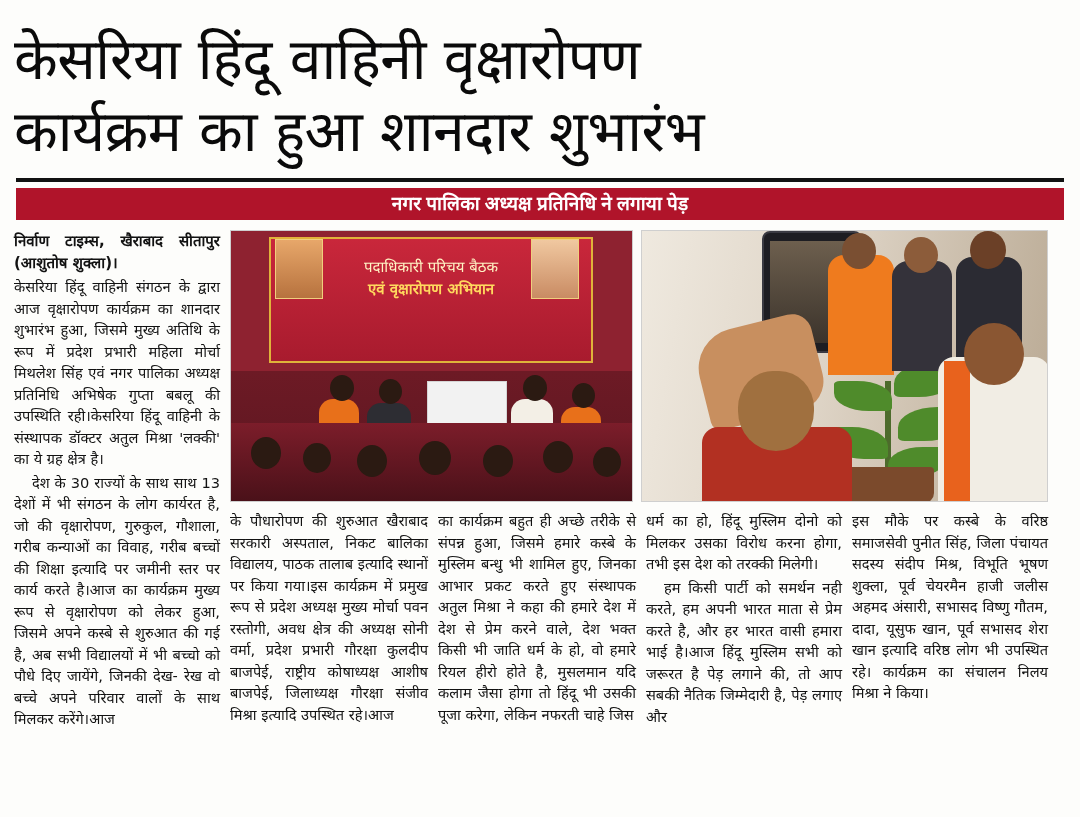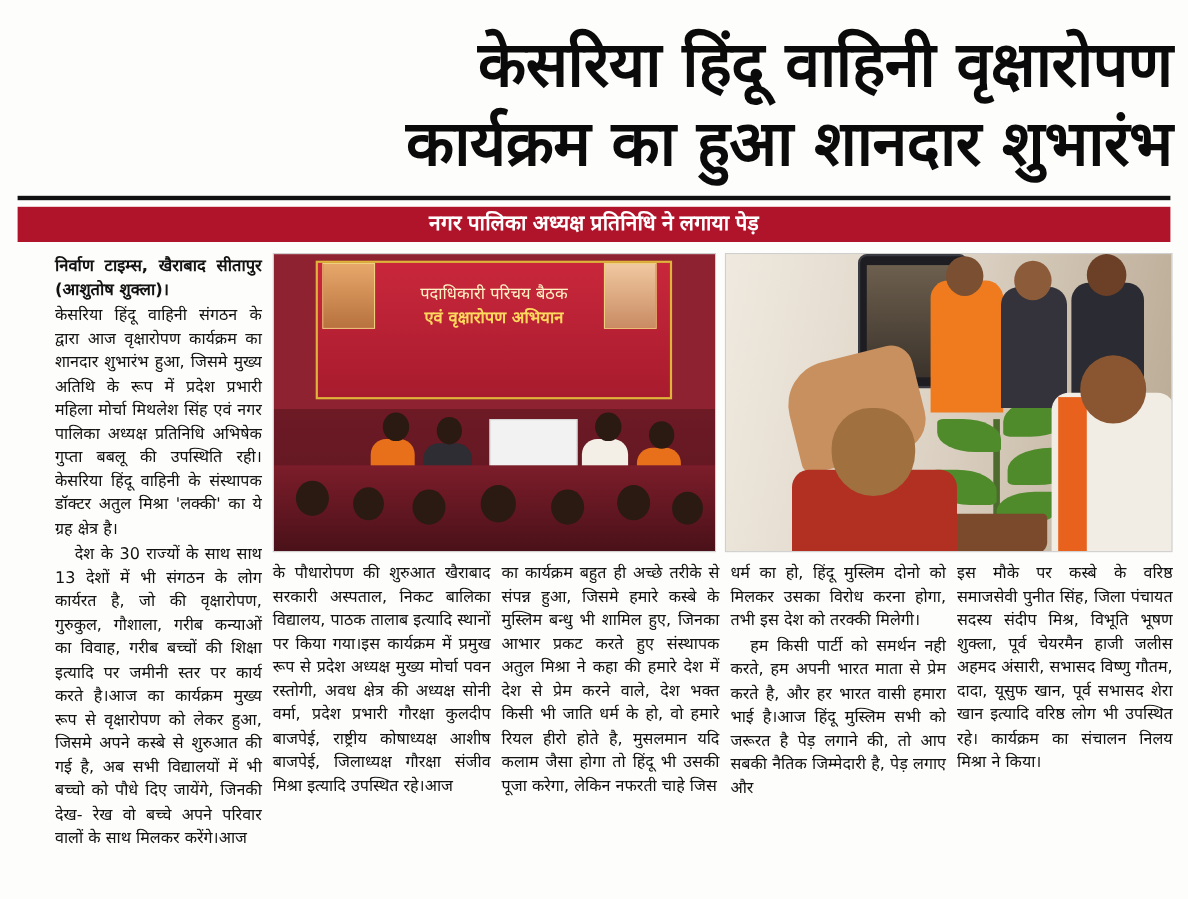--- a/index.html
+++ b/index.html
@@ -16,23 +16,23 @@
   }
   .page {
     position: relative;
     width: 1080px;
     height: 817px;
     background: #fdfdfb;
     box-sizing: border-box;
     padding: 0 14px;
   }
   .headline {
-    text-align: right;
+    text-align: left;
     font-family: "DejaVu Sans", sans-serif;
-    font-weight: bold;
+    font-weight: normal;
     color: #0a0a0a;
     letter-spacing: -0.5px;
   }
   .headline-l1 {
     font-size: 57px;
     line-height: 66px;
     padding-top: 26px;
   }
   .headline-l2 {
     font-size: 57px;
@@ -42,40 +42,40 @@
   .rule {
     height: 4px;
     background: #111;
     margin: 14px 2px 0 2px;
   }
   .subbar {
     margin: 6px 2px 0 2px;
     background: #b0142a;
     color: #ffffff;
     text-align: center;
-    font-family: Liberation Sans, sans-serif;
+    font-family: Liberation Serif, serif;
     font-weight: bold;
     font-size: 19px;
     line-height: 32px;
     height: 32px;
     letter-spacing: 0.2px;
   }
   .content {
     display: flex;
     margin-top: 10px;
     gap: 10px;
   }
   .col {
     font-family: "DejaVu Sans", sans-serif;
     font-size: 14.6px;
     line-height: 21.5px;
     text-align: justify;
     color: #121212;
   }
-  .col-1 { width: 206px; margin-left: 36px; }
+  .col-1 { width: 206px; }
   .col-2 { width: 818px; }
   .byline {
     font-weight: bold;
     font-size: 15px;
     line-height: 22px;
     display: block;
     margin-bottom: 2px;
   }
   .para { margin: 0 0 0 0; }
   .para + .para { text-indent: 18px; margin-top: 2px; }

